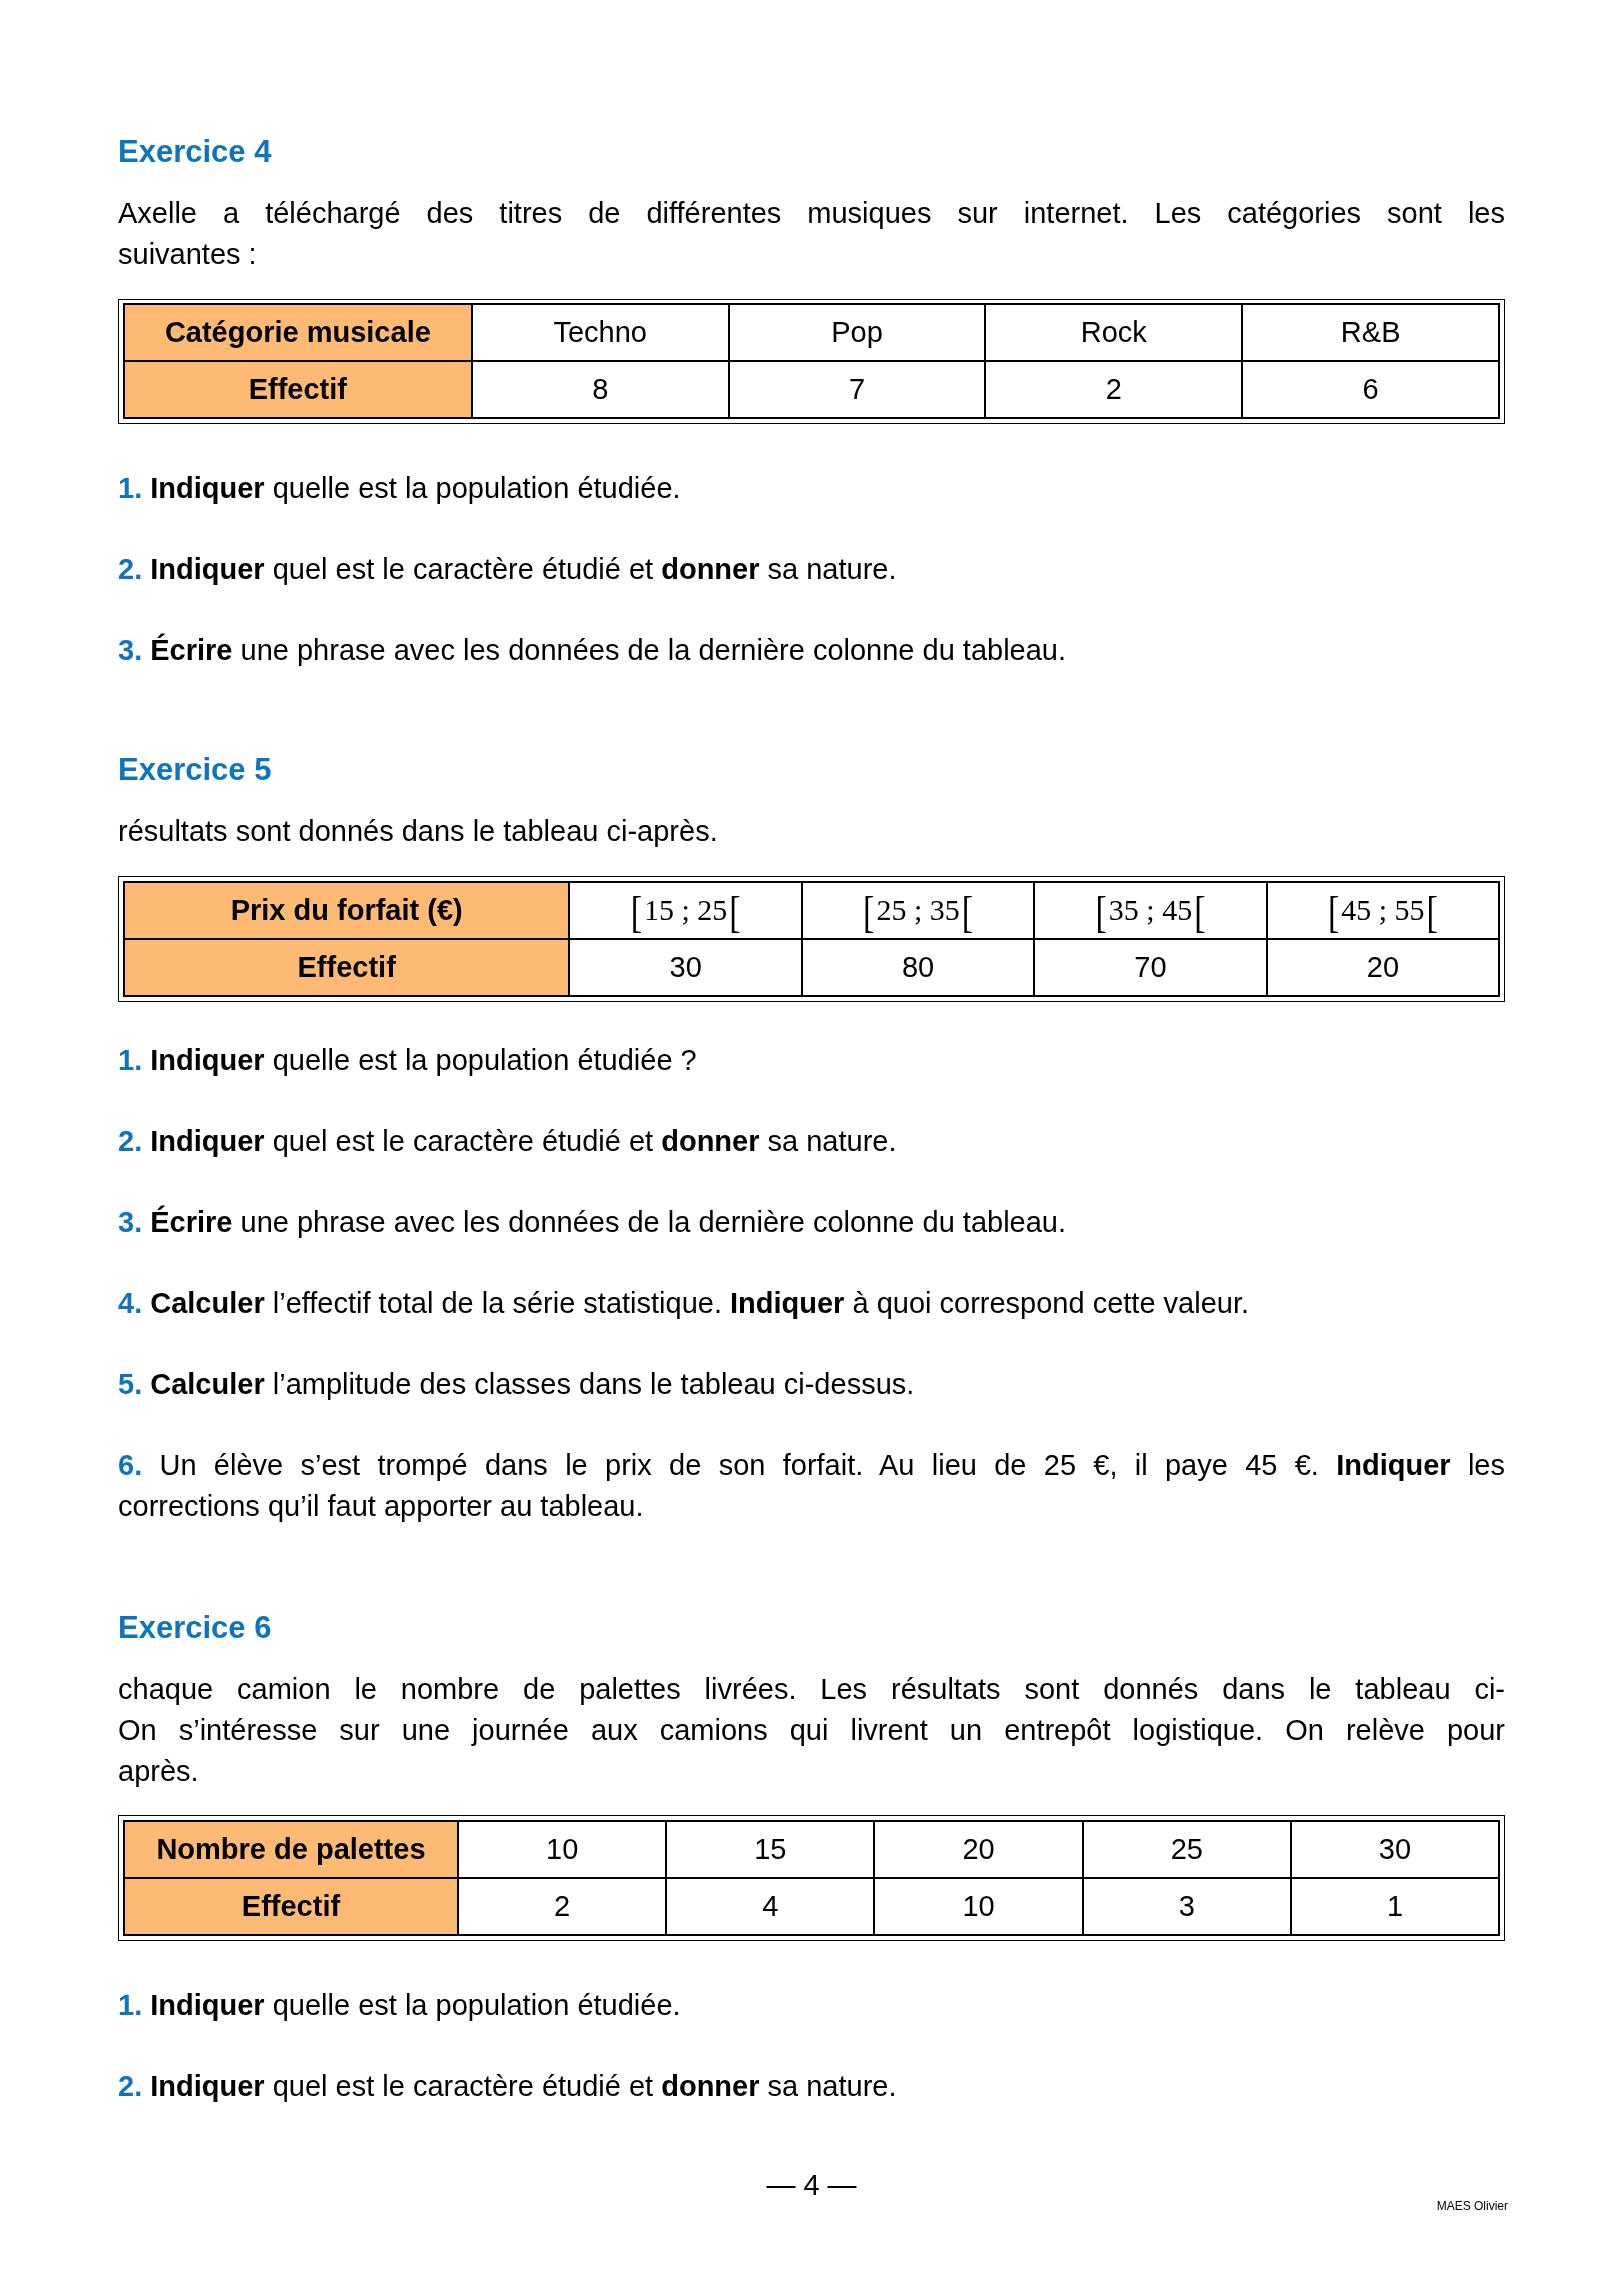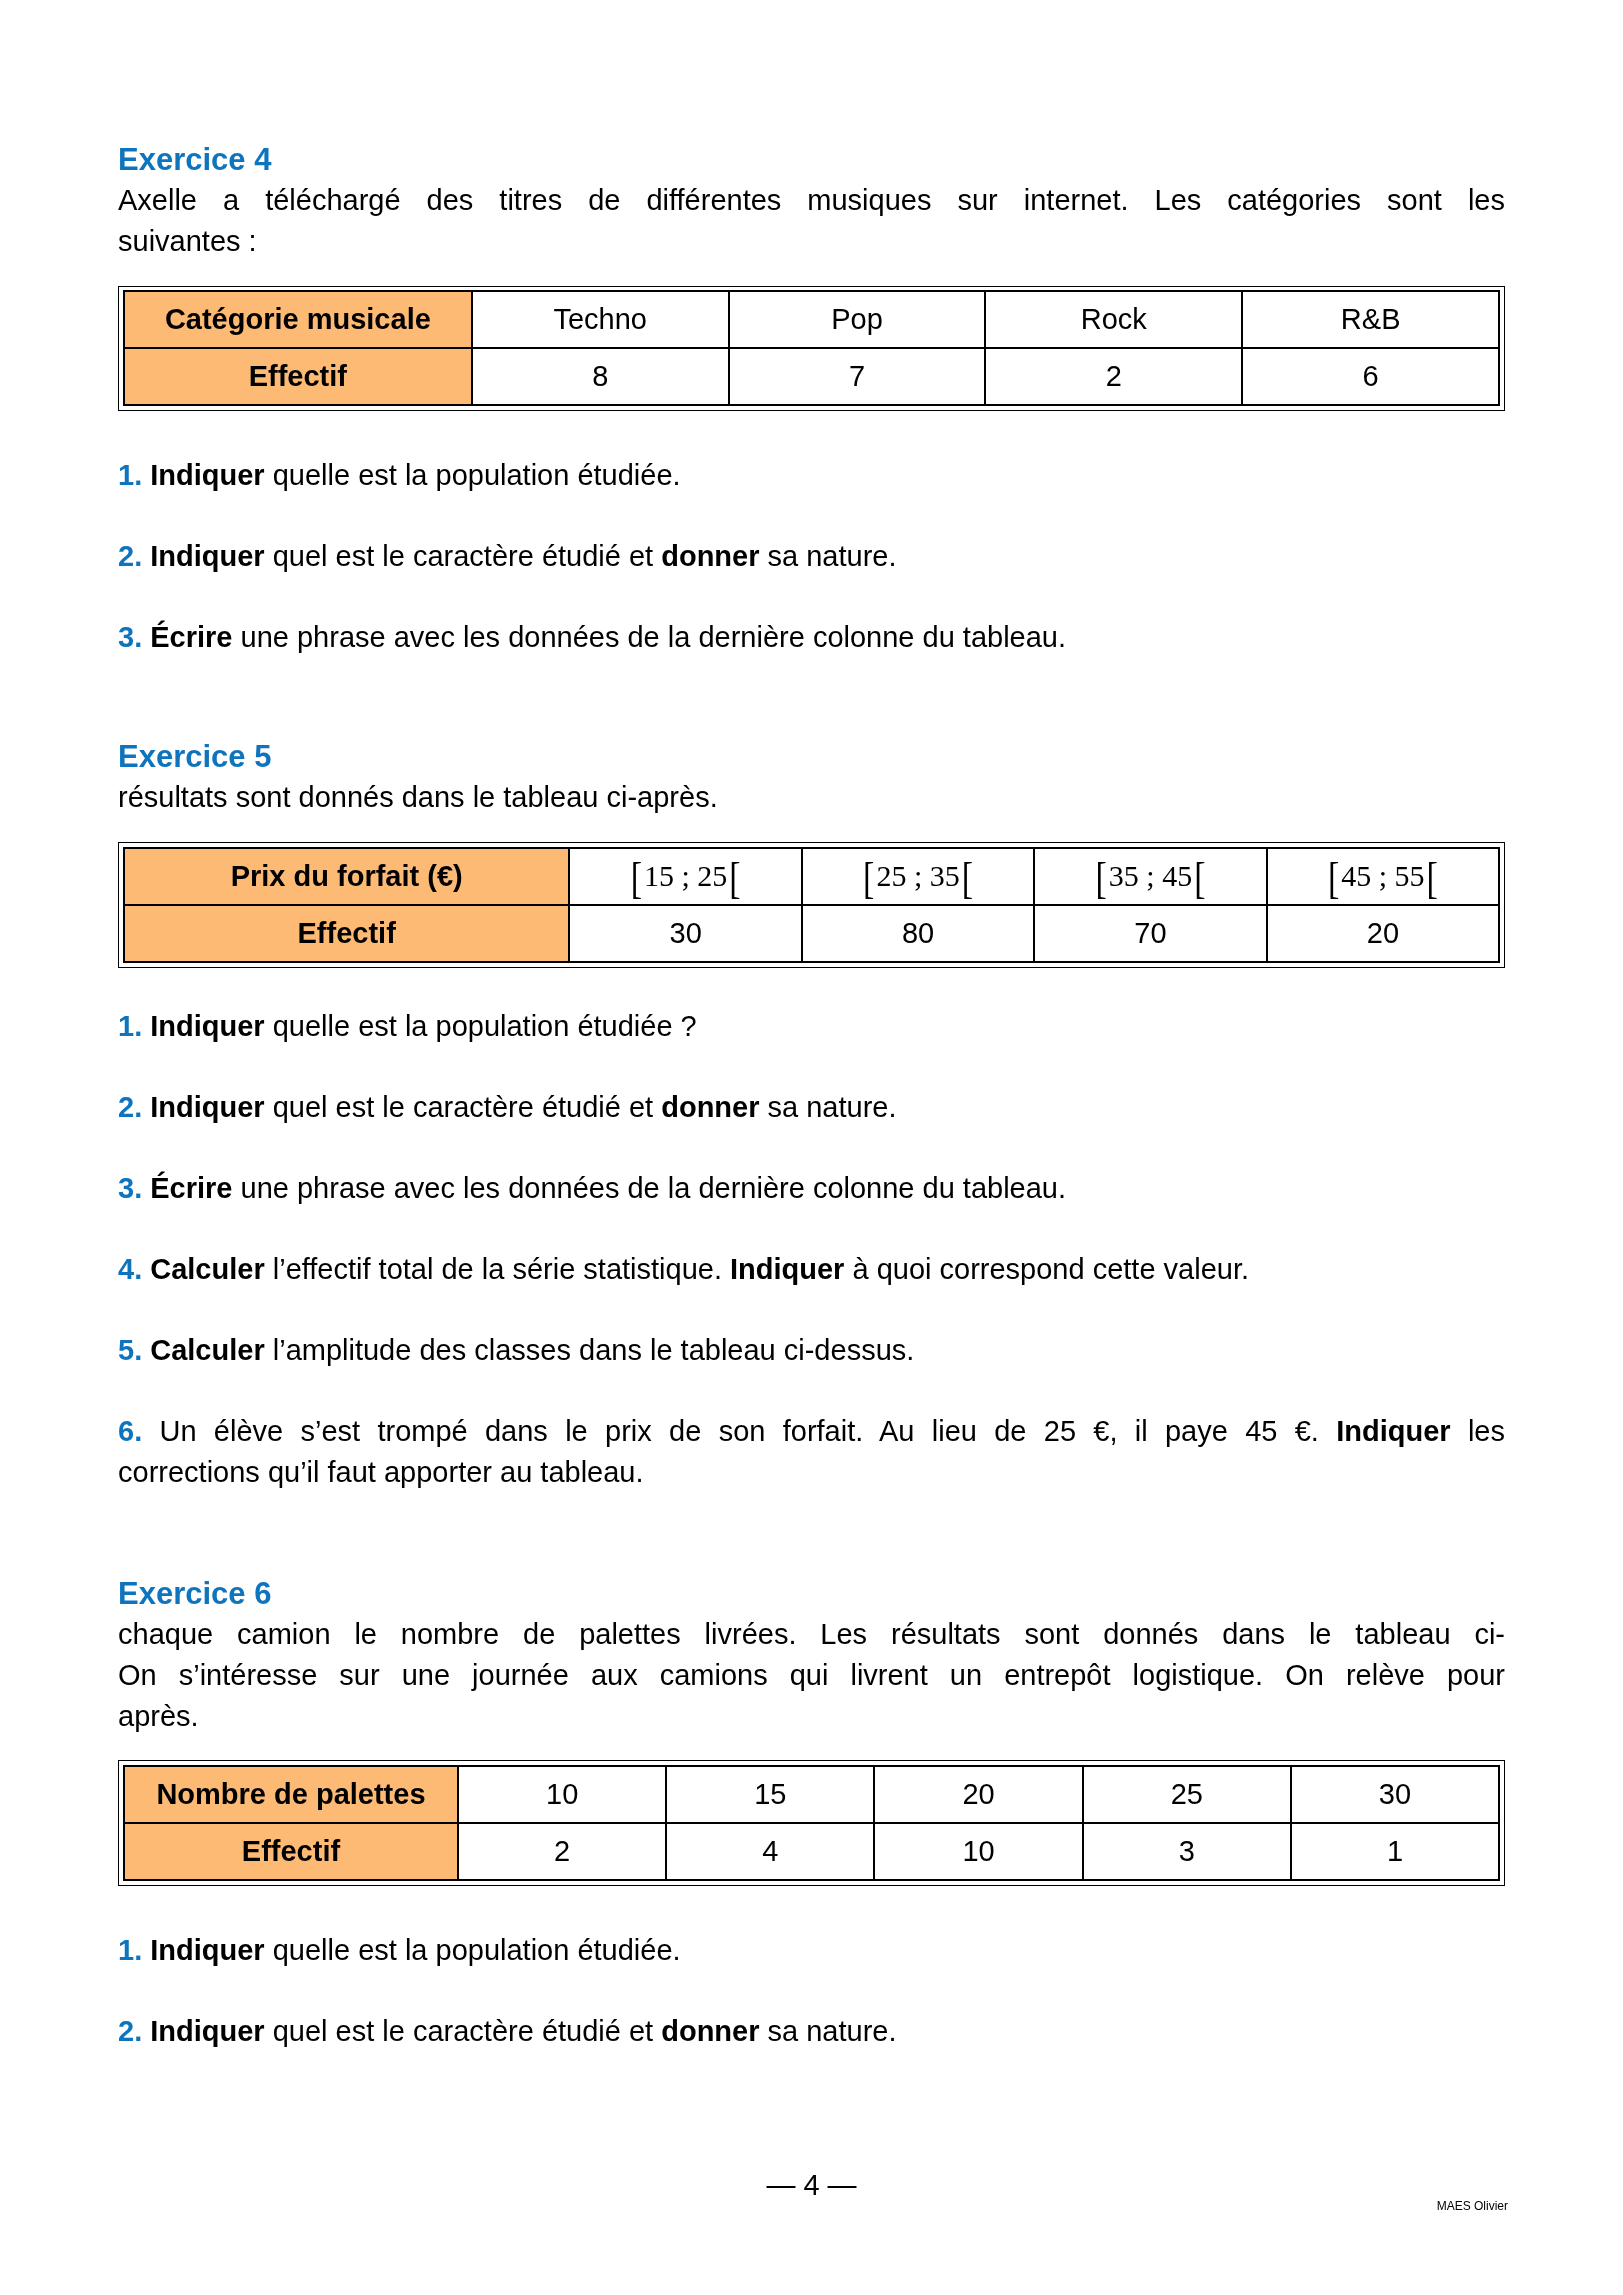--- a/index.html
+++ b/index.html
@@ -5,26 +5,26 @@
   html,body{margin:0;padding:0;}
   .page{
     position:relative;
     width:1623px;height:2295px;
     background:#ffffff;
     color:#000;
     font-family:"Liberation Sans", sans-serif;
     font-size:29px;line-height:41px;
     overflow:hidden;
   }
-  .content{position:absolute;left:118px;top:8px;width:1387px;padding-top:131px;}
+  .content{position:absolute;left:118px;top:0;width:1387px;padding-top:131px;}
   .ex-title{
     font-size:31px;font-weight:700;color:#0e74be;
     line-height:41px;margin:0;
   }
-  .intro{margin-top:0;}
+  .intro{margin-top:21px;}
   .jl{text-align:justify;text-align-last:justify;}
   .ll{text-align:left;}
   .table-frame{
     margin-top:23.6px;
     border:1.3px solid #000;
     padding:3.9px;
     box-sizing:border-box;
     width:100%;
   }
   table{width:100%;border-collapse:collapse;table-layout:fixed;}

